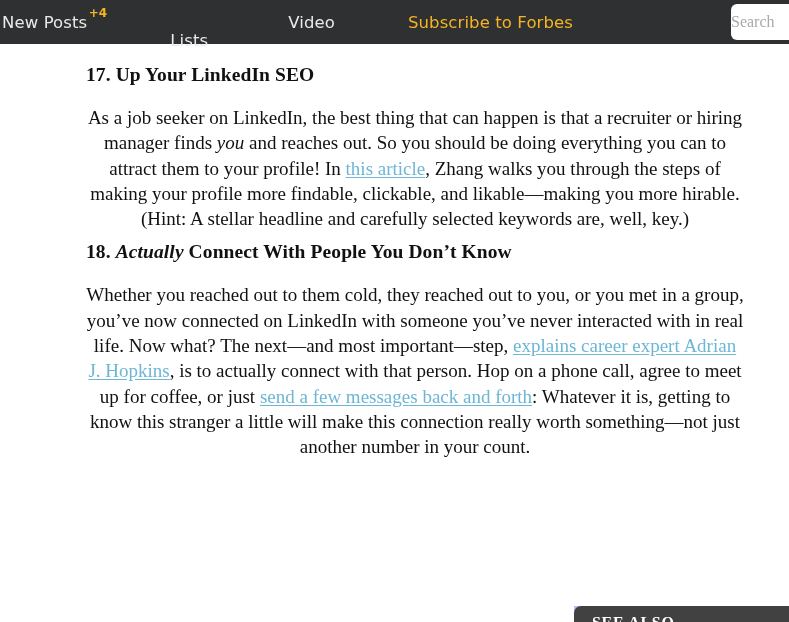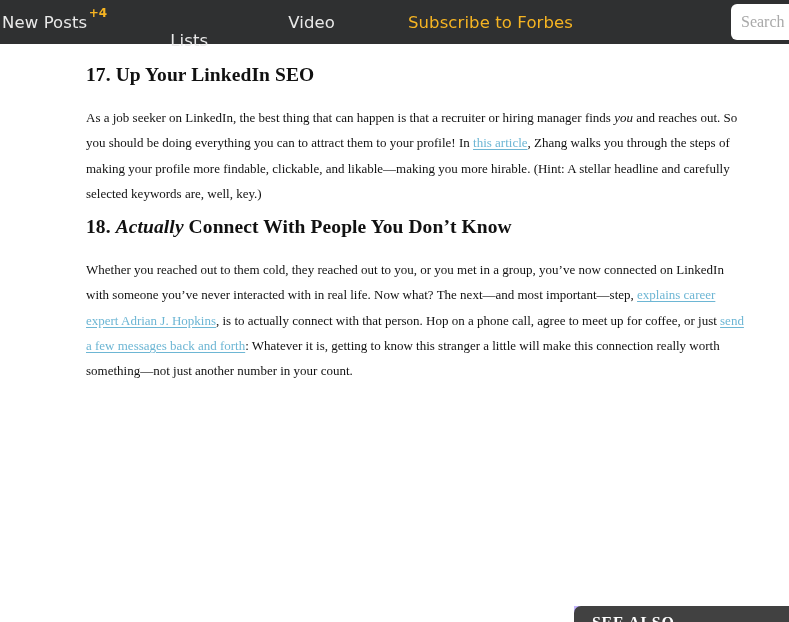--- a/index.html
+++ b/index.html
@@ -38,21 +38,20 @@
   #search-wrap {
     position:absolute; right:0; top:4px;
     width:58px; height:36px;
     background:#ffffff;
     border-radius:6px 0 0 6px;
     display:flex; align-items:center;
   }
   #search-input {
     border:0; outline:0; background:transparent;
     width:100%; height:100%;
-    padding-left:10px;
     font-family:"Liberation Serif", serif;
     font-size:16px;
     color:#444;
   }
   #search-input::placeholder { color:#a9a9a9; }
 
   
   #article {
     position:absolute; left:12px; top:44px;
     width:789px; height:578px;
@@ -64,24 +63,24 @@
     font-weight:bold;
     font-size:19.5px;
     line-height:26px;
     letter-spacing:.1px;
     margin-top:8px;
     margin-bottom:0;
   }
   h3.sec-head em { font-style:italic; }
   p.body {
     font-family:"Liberation Serif", serif;
-    font-size:13px;
+    font-size:19px;
     line-height:25.3px;
     margin-top:17px;
-    text-align:left;
+    text-align:center;
   }
   p.body em { font-style:italic; }
   a.inline-link {
     color:#6db6d4;
     text-decoration:underline;
     text-underline-offset:2px;
   }
   #para-19 { width:500px; }
 
   

